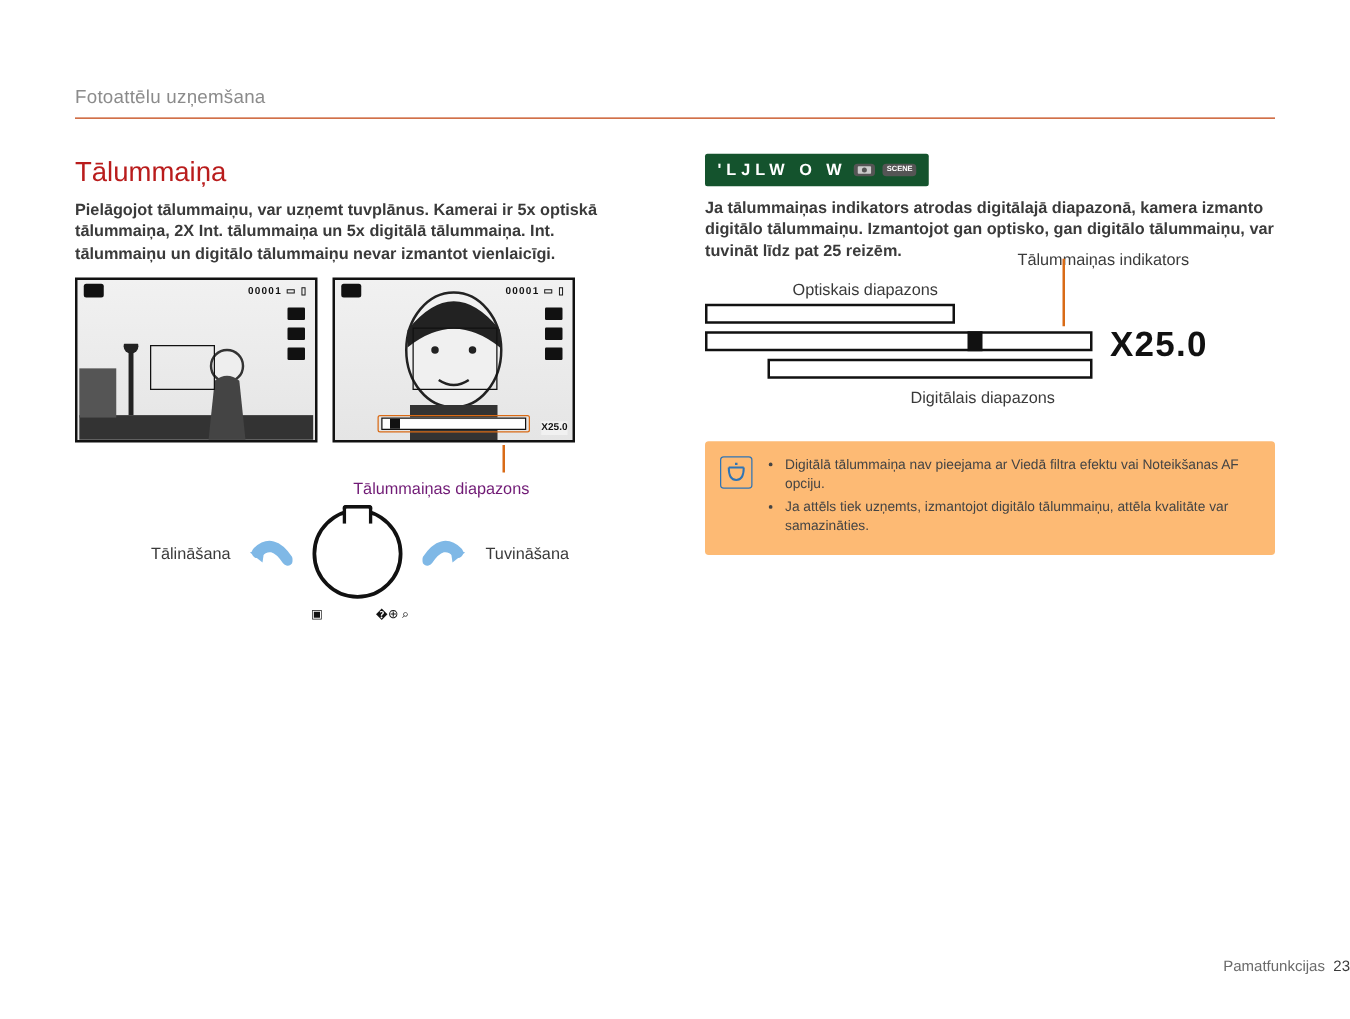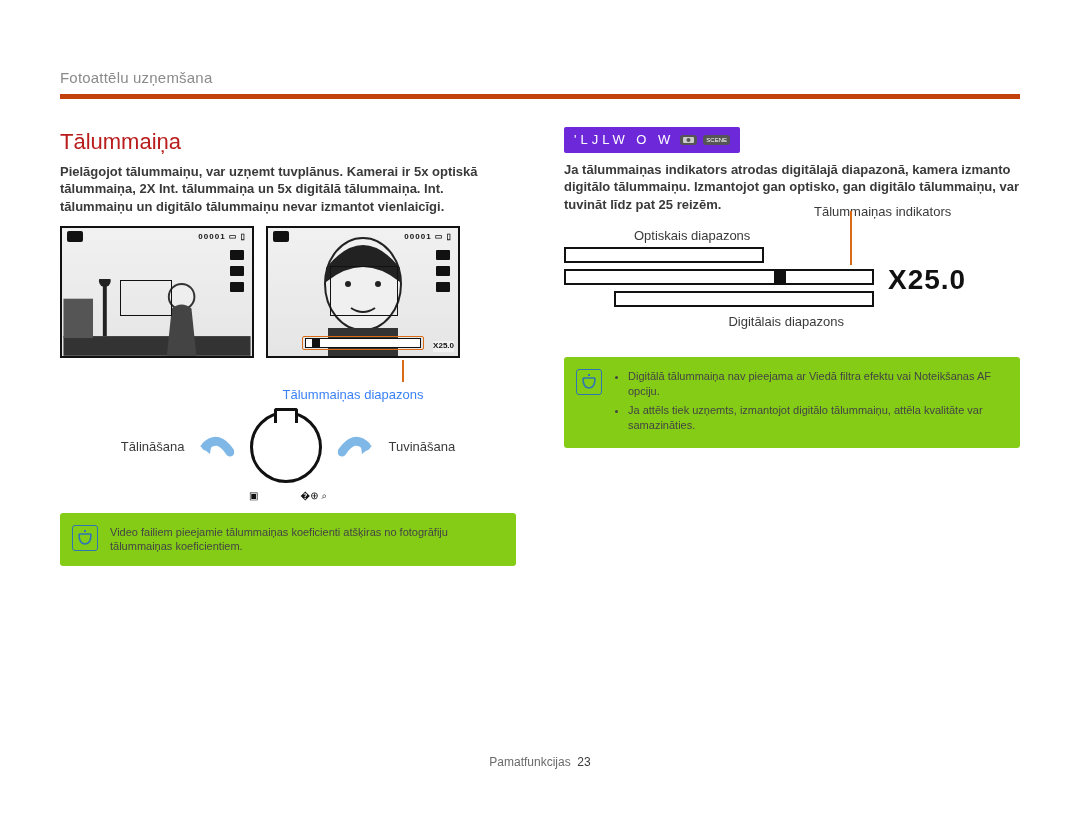--- a/index.html
+++ b/index.html
@@ -16,21 +16,21 @@
   .page {
     box-sizing: border-box;
     width: 1080px;
     height: 815px;
     padding: 68px 60px 0 60px;
     position: relative;
   }
   .header-line {
     color: #8b8b8b;
     font-size: 15px;
-    border-bottom: 5px solid #c2410c;
+    border-bottom: 1px solid #c2410c;
     padding-bottom: 6px;
     margin-bottom: 28px;
     letter-spacing: 0.2px;
   }
   .columns {
     display: flex;
     gap: 48px;
   }
   .col {
     flex: 1 1 0;
@@ -134,21 +134,21 @@
   }
   .orange-pointer {
     width:2px;
     height:22px;
     background:#d96b16;
     margin: 0 auto;
   }
   .caption {
     text-align:center;
     font-size:13px;
-    color:#3b82f6;
+    color:#701a75;
     margin:4px 0 8px 0;
   }
   .dial-row{
     display:flex;
     align-items:center;
     justify-content:center;
     gap:16px;
     margin-bottom:14px;
     position:relative;
   }
@@ -177,21 +177,21 @@
   .arrow-curve svg{display:block;}
   .tiny-icons {
     display:flex;
     gap:42px;
     justify-content:center;
     margin-top:-8px;
     font-size:10px;
     color:#111;
   }
   .note-card {
-    background:#84cc16;
+    background:#fdba74;
     border-radius:3px;
     padding:12px 14px 12px 12px;
     display:flex;
     gap:12px;
     font-size:11px;
     color:#444;
     margin-top:10px;
   }
   .note-icon {
     flex:0 0 24px;
@@ -204,30 +204,31 @@
     justify-content:center;
     font-weight:bold;
   }
   .note-icon svg{display:block;}
   .note-list{
     margin:0; padding:0 0 0 14px;
   }
   .note-list li{ margin:0 0 4px 0; }
   
   .mode-strip {
-    background:#6d28d9;
+    background:#14532d;
     color:#fff;
     font-size:13px;
     letter-spacing:4px;
     padding:4px 10px;
     display:inline-flex;
     align-items:center;
     gap:6px;
     border-radius:2px;
     margin-bottom:8px;
+    font-weight:bold;
   }
   .mode-strip .pill{
     background:#555;
     border-radius:3px;
     padding:1px 3px;
     font-size:9px;
     letter-spacing:0;
     display:inline-flex;
     align-items:center;
     gap:2px;
@@ -276,23 +277,23 @@
     left:324px;
     top:14px;
     font-family: Arial, sans-serif;
     font-size:28px;
     font-weight:900;
     letter-spacing:1px;
     color:#111;
   }
   .footer{
     position:absolute;
-    bottom:45px;
+    bottom:34px;
     left:0; right:0;
-    text-align:center;
+    text-align:right;
     font-size:12px;
     color:#6a6a6a;
   }
   .footer .pg{
     color:#3a3a3a;
   }
 </style>
 </head>
 <body>
 
@@ -371,29 +372,20 @@
               <polygon points="34,14 22,8 24,22" fill="#7fb8e6"></polygon>
             </svg>
         </span>
         <span>Tuvināšana</span>
       </div>
       <div class="tiny-icons">
         <span>▣</span>
         <span>�⊕ ⌕</span>
       </div>
 
-      <div class="note-card">
-        <div class="note-icon">
-          <svg width="16" height="16" viewBox="0 0 16 16">
-              <path d="M2 4 L14 4 M2 4 Q2 14 8 14 Q14 14 14 4" fill="none" stroke="#2f74b5" stroke-width="1.6"></path>
-              <path d="M7 2 L9 2 L9 0 L7 0 Z" fill="#2f74b5"></path>
-            </svg>
-        </div>
-        <div>Video failiem pieejamie tālummaiņas koeficienti atšķiras no fotogrāfiju tālummaiņas koeficientiem.</div>
-      </div>
     </div>
 
     <div class="col">
       <div class="mode-strip">
         <span>'LJLW  O   W</span>
         <span class="pill">
           <svg width="11" height="8" viewBox="0 0 11 8">
               <rect x="0" y="1" width="11" height="6" rx="1" fill="#ccc"></rect>
               <circle cx="5.5" cy="4" r="2" fill="#555"></circle>
             </svg>

